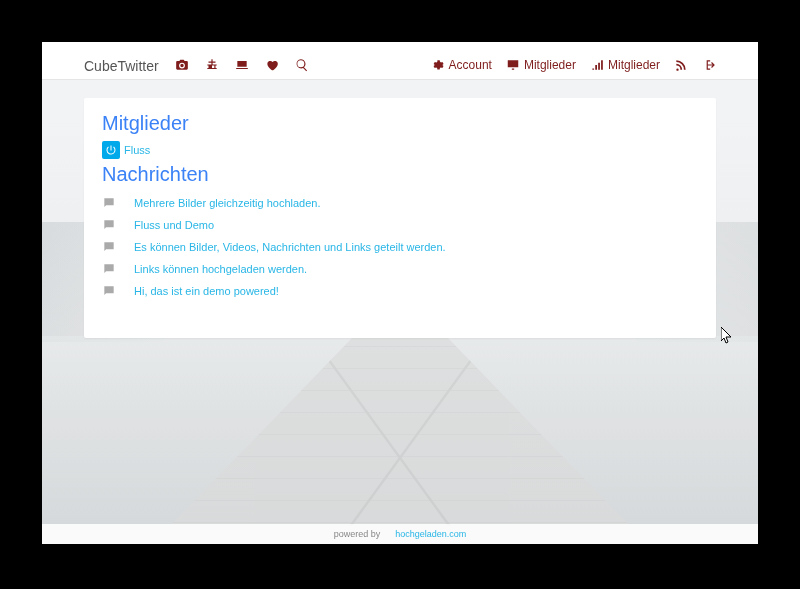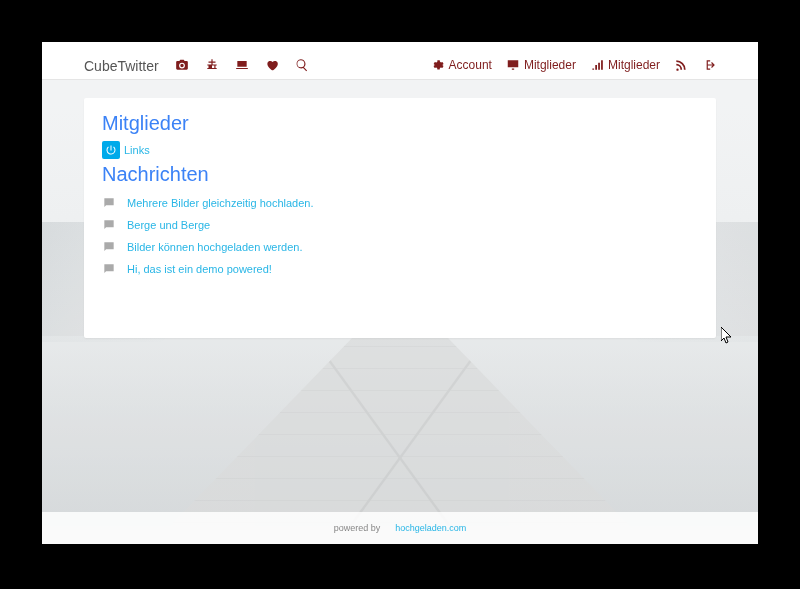--- a/index.html
+++ b/index.html
@@ -121,29 +121,29 @@
 }
 .power-avatar svg { width: 12px; height: 12px; fill: #fff; }
 .link {
   color: #29b6e6;
   font-size: 11px;
   text-decoration: none;
 }
 .msg-row {
   display: flex;
   align-items: center;
-  gap: 11px;
+  gap: 18px;
   padding: 4px 0;
 }
 .msg-ico svg { width: 14px; height: 14px; fill: #aaa; }
 .footer {
   position: absolute;
   bottom: 0;
   left: 0; right: 0;
-  height: 32px;
+  height: 20px;
   background: rgba(255,255,255,0.85);
   font-size: 9px;
   color: #888;
   display: flex;
   align-items: center;
   justify-content: center;
   gap: 15px;
 }
 .footer a { color: #29b6e6; text-decoration: none; }
 .cursor {
@@ -249,48 +249,56 @@
   </div>
 
   <div class="content">
     <h2>Mitglieder</h2>
     <div class="member-row">
       <span class="power-avatar">
         <svg viewBox="0 0 24 24">
             <path d="M13 3h-2v10h2V3zm4.8 2.2l-1.4 1.4A7 7 0 115 12a7 7 0 012.6-5.4L6.2 5.2A9 9 0 1021 12a9 9 0 00-3.2-6.8z"></path>
           </svg>
       </span>
-      <a href="#" class="link">Links</a>
+      <a href="#" class="link">Fluss</a>
     </div>
 
     <h2 class="second">Nachrichten</h2>
 
     <div class="msg-row">
       <span class="ico msg-ico">
           <svg viewBox="0 0 24 24">
             <path d="M4 4h16v12H7l-3 3V4z"></path>
           </svg>
         </span>
       <a href="#" class="link">Mehrere Bilder gleichzeitig hochladen.</a>
     </div>
     <div class="msg-row">
       <span class="ico msg-ico">
           <svg viewBox="0 0 24 24">
             <path d="M4 4h16v12H7l-3 3V4z"></path>
           </svg>
         </span>
-      <a href="#" class="link">Berge und Berge</a>
-    </div>
-    <div class="msg-row">
-      <span class="ico msg-ico">
-          <svg viewBox="0 0 24 24">
-            <path d="M4 4h16v12H7l-3 3V4z"></path>
-          </svg>
-        </span>
-      <a href="#" class="link">Bilder können hochgeladen werden.</a>
+      <a href="#" class="link">Fluss und Demo</a>
+    </div>
+    <div class="msg-row">
+      <span class="ico msg-ico">
+          <svg viewBox="0 0 24 24">
+            <path d="M4 4h16v12H7l-3 3V4z"></path>
+          </svg>
+        </span>
+      <a href="#" class="link">Es können Bilder, Videos, Nachrichten und Links geteilt werden.</a>
+    </div>
+    <div class="msg-row">
+      <span class="ico msg-ico">
+          <svg viewBox="0 0 24 24">
+            <path d="M4 4h16v12H7l-3 3V4z"></path>
+          </svg>
+        </span>
+      <a href="#" class="link">Links können hochgeladen werden.</a>
     </div>
     <div class="msg-row">
       <span class="ico msg-ico">
           <svg viewBox="0 0 24 24">
             <path d="M4 4h16v12H7l-3 3V4z"></path>
           </svg>
         </span>
       <a href="#" class="link">Hi, das ist ein demo powered!</a>
     </div>
   </div>

